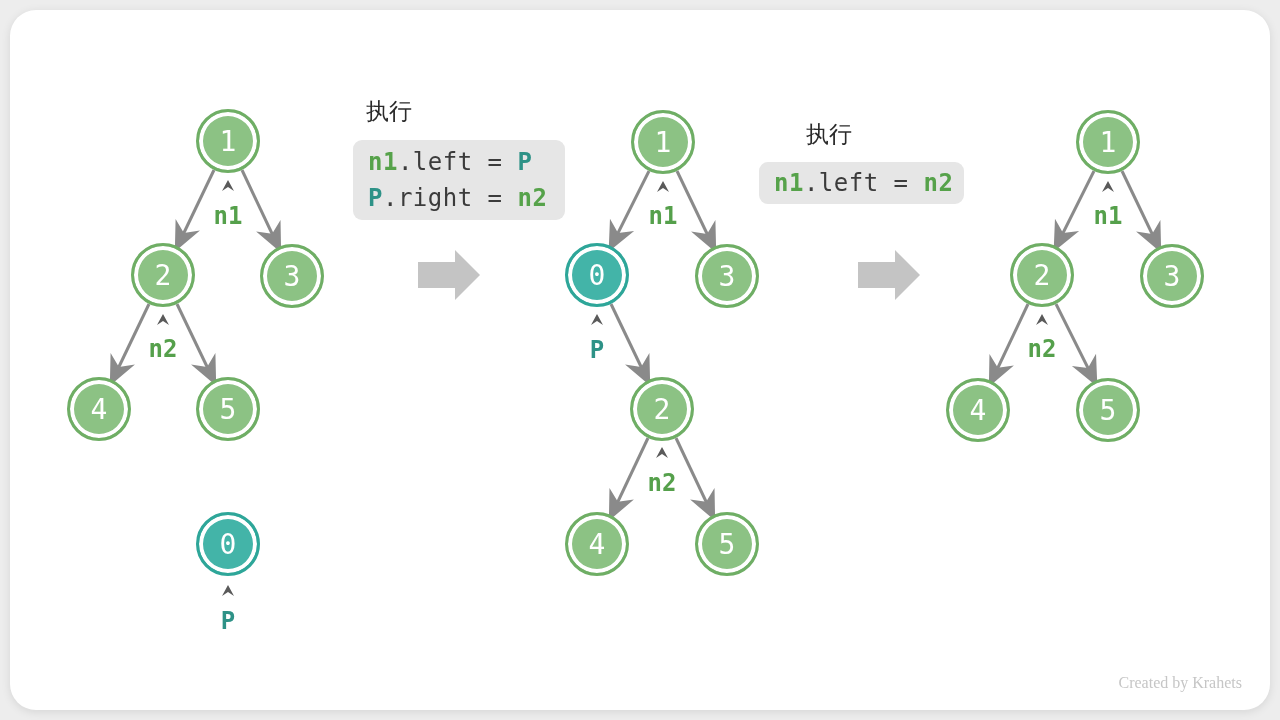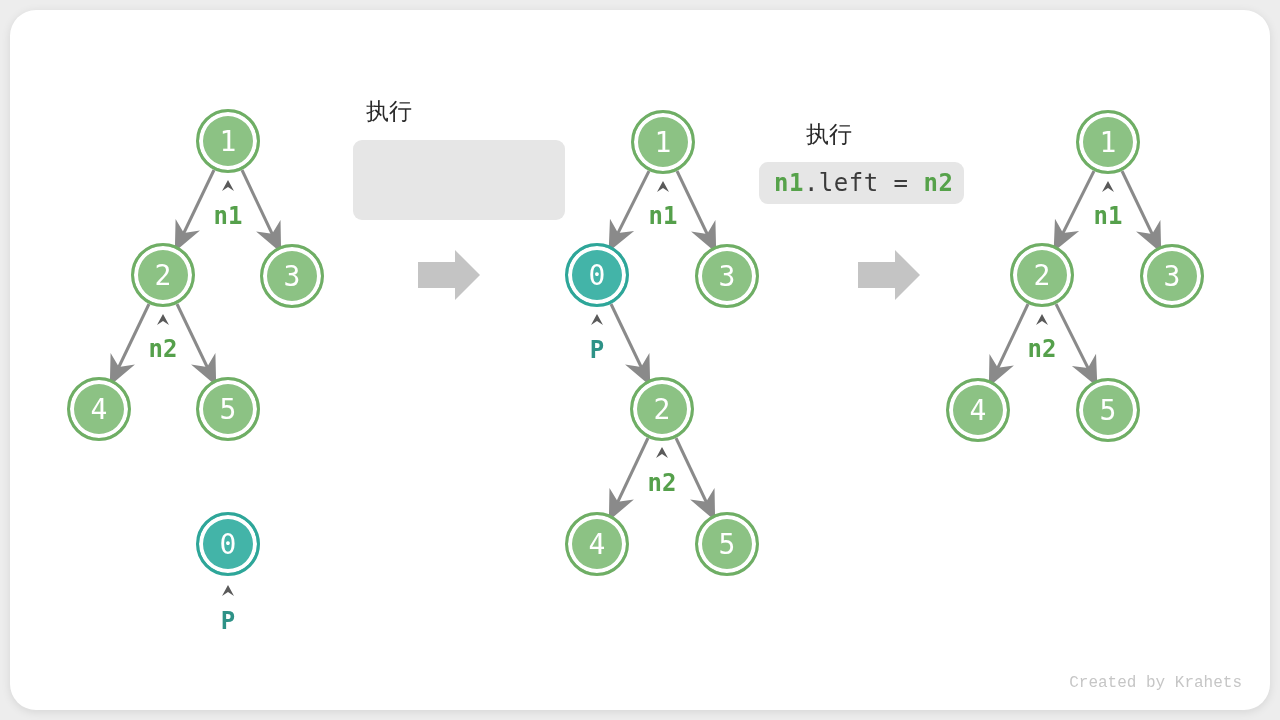--- a/index.html
+++ b/index.html
@@ -24,21 +24,21 @@
   .code-box{position:absolute;background:#e6e6e6;border-radius:9px;
     display:flex;flex-direction:column;justify-content:center;
     padding-left:15px;box-sizing:border-box;}
   .code-line{white-space:pre;font-family:"DejaVu Sans Mono", monospace;
     font-size:24px;line-height:36px;color:#3b3b3b;letter-spacing:0.5px;}
   .tok-green{color:#56a24a;font-weight:bold;}
   .tok-teal{color:#2e9287;font-weight:bold;}
   .tok-dark{color:#3b3b3b;}
 
   .watermark{position:absolute;right:38px;top:674px;
-    font-family:Liberation Mono, monospace;font-size:16px;color:#c6c6c6;}
+    font-family:Liberation Serif, serif;font-size:16px;color:#c6c6c6;}
 </style>
 </head>
 <body>
 
 <div class="card"></div>
 
 <svg class="overlay" viewBox="0 0 1280 720">
   <defs>
     <marker id="ah" markerWidth="12" markerHeight="12" refX="7" refY="6" orient="auto">
       <path d="M1,1.5 L11,6 L1,10.5 L4,6 Z" fill="#8a8a8a"></path>
@@ -97,20 +97,22 @@
   </div>
 <div class="node node--teal" style="left:196px;top:512px">
     <span>0</span>
   </div>
 <div class="ptr ptr--green" style="left:228px;top:216px">n1</div>
 <div class="ptr ptr--green" style="left:163px;top:349px">n2</div>
 <div class="ptr ptr--teal" style="left:228px;top:621px">P</div>
 
 <div class="exec-title" style="left:366px;top:96px">执行</div>
 <div class="code-box" style="left:353px;top:140px;width:212px;height:80px">
+  <div class="code-line"><span class="tok-green">n1</span><span class="tok-dark">.left = </span><span class="tok-teal">P</span></div>
+  <div class="code-line"><span class="tok-teal">P</span><span class="tok-dark">.right = </span><span class="tok-green">n2</span></div>
 </div>
 
 <div class="node" style="left:631px;top:110px">
     <span>1</span>
   </div>
 <div class="node node--teal" style="left:565px;top:243px">
     <span>0</span>
   </div>
 <div class="node" style="left:695px;top:244px">
     <span>3</span>

